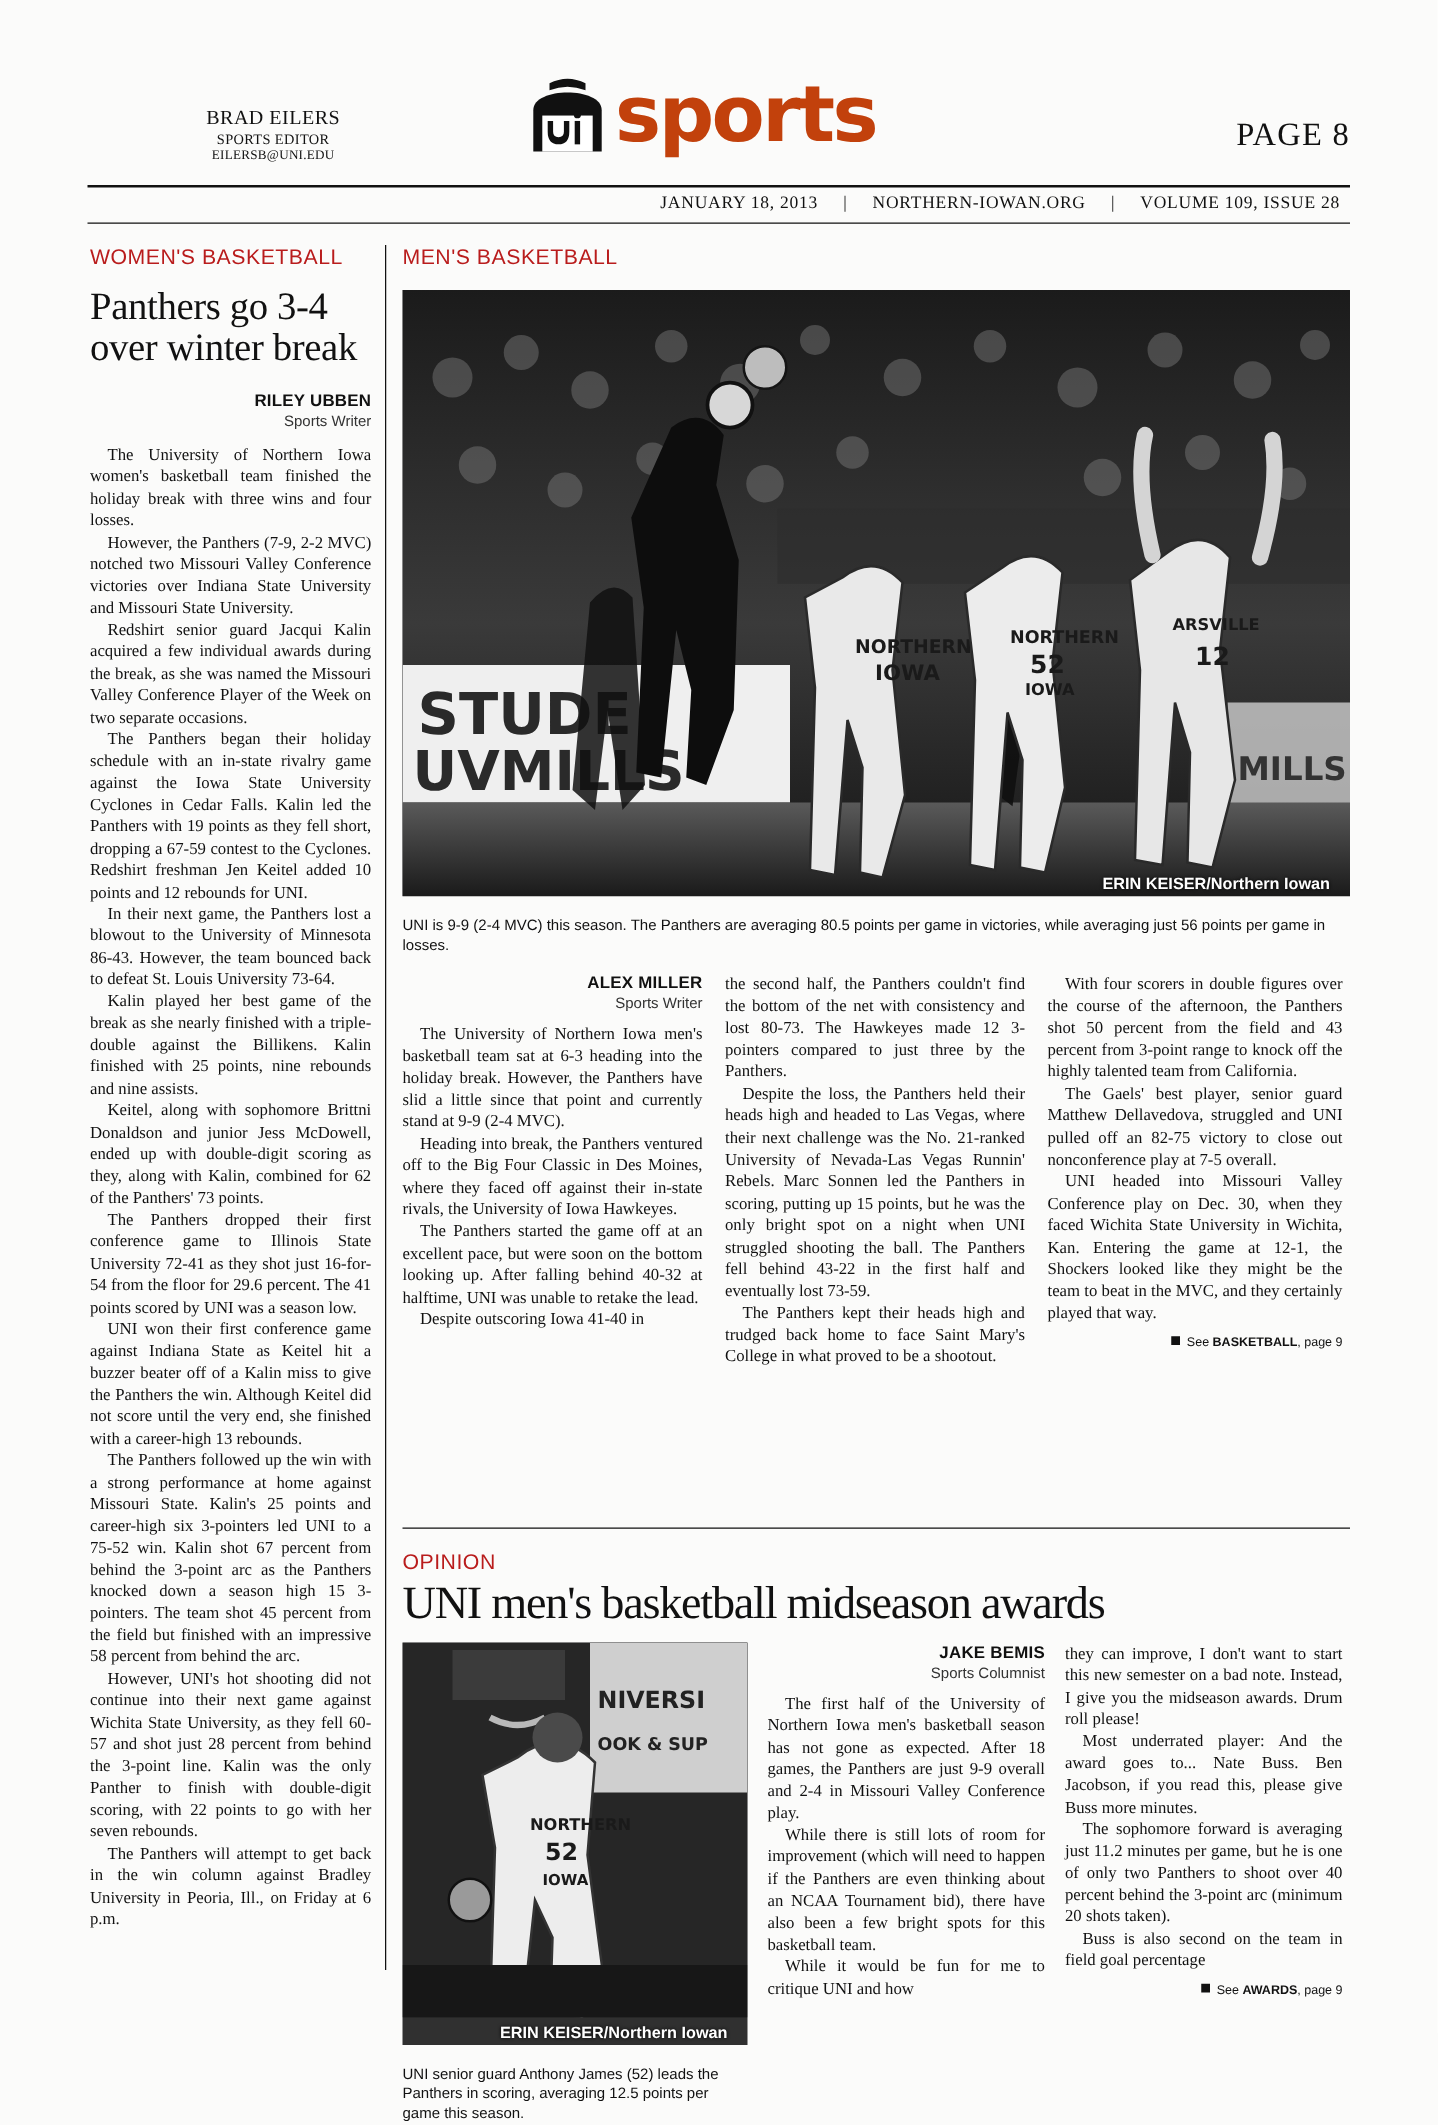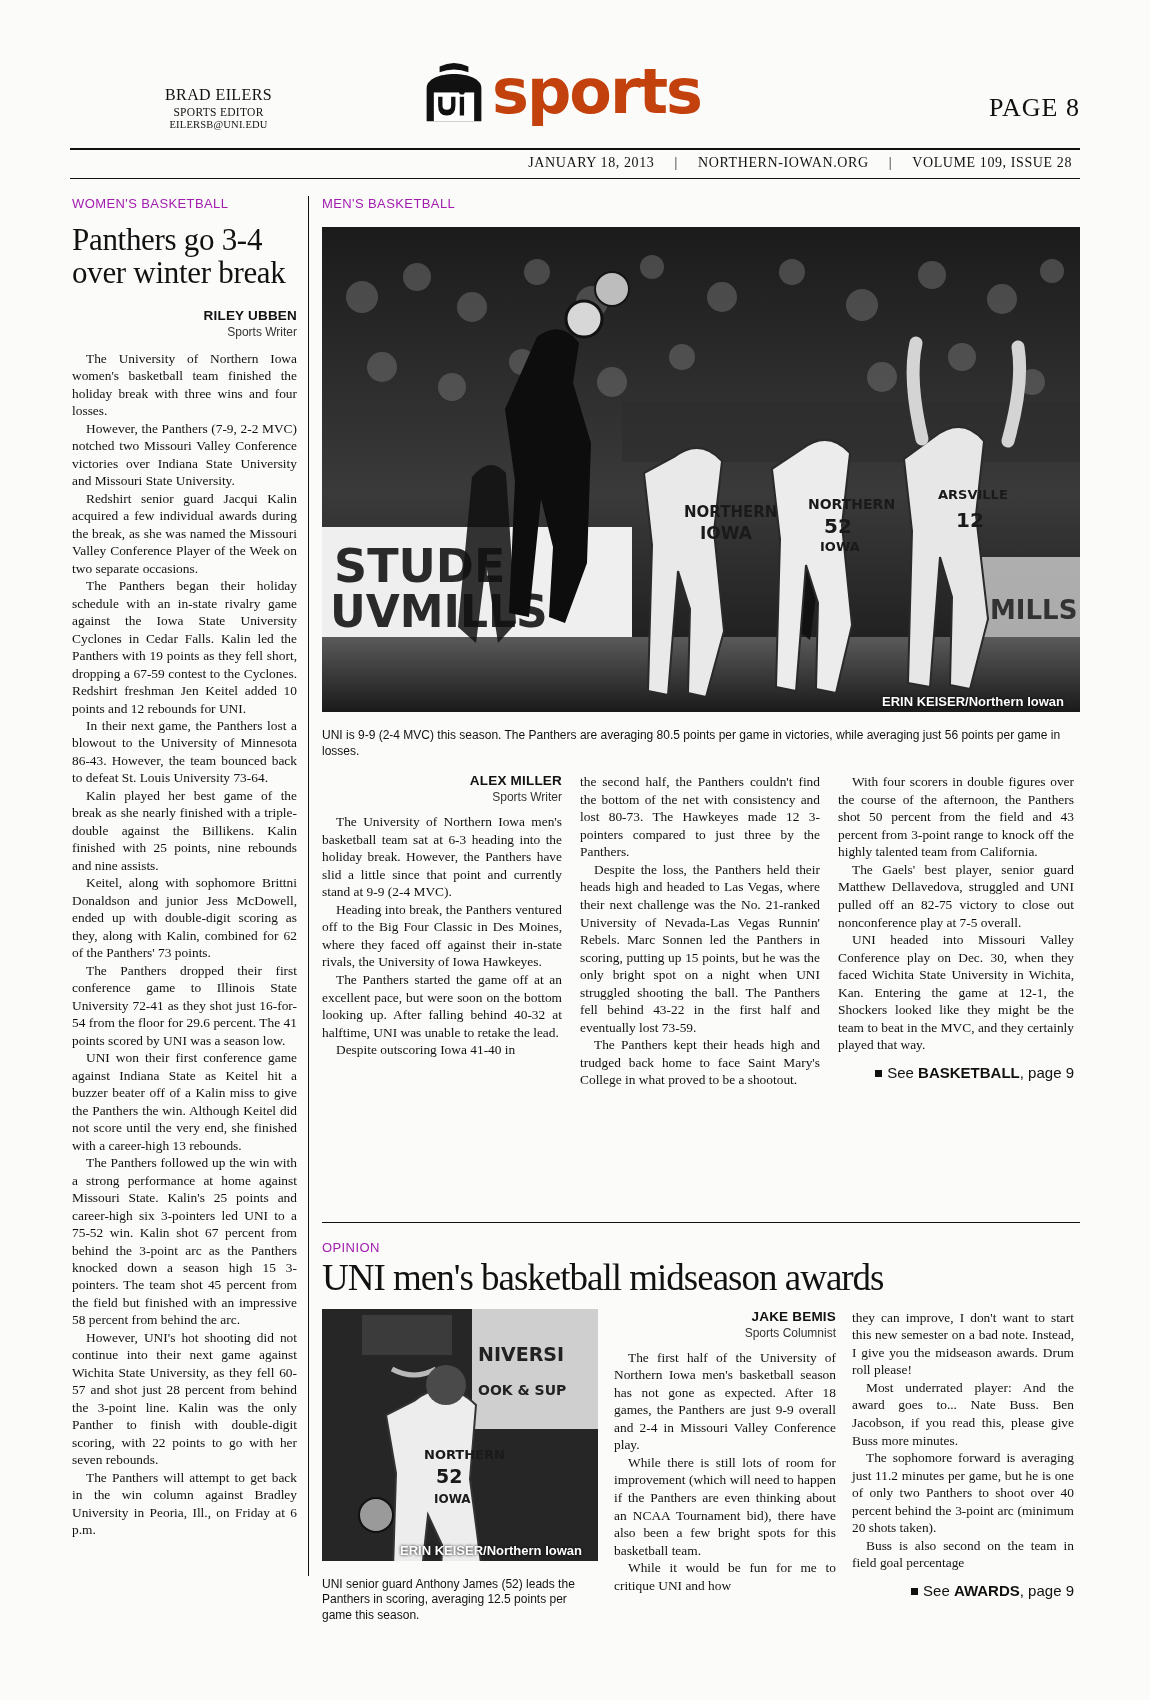--- a/index.html
+++ b/index.html
@@ -100,23 +100,23 @@
     position: absolute;
     left: 70px; top: 178px;
     width: 1010px;
     height: 1px;
     background: #111;
   }
 
   
   .kicker {
     font-family: "Liberation Sans", sans-serif;
-    font-size: 13px;
+    font-size: 17px;
     letter-spacing: 0.4px;
-    color: #a21caf;
+    color: #b91c1c;
   }
 
   
   .col-left {
     position: absolute;
     left: 72px; top: 196px;
     width: 225px;
   }
   .col-left .headline {
     font-family: "Liberation Serif", serif;
@@ -212,21 +212,21 @@
     hyphens: auto;
   }
   .author-right {
     text-align: right;
     line-height: 1.25;
     margin-bottom: 8px;
   }
   .jump {
     text-align: right;
     font-family: "Liberation Sans", sans-serif;
-    font-size: 15px;
+    font-size: 10px;
     margin-top: 10px;
   }
   .jump b { font-weight: bold; }
   .sq {
     display: inline-block;
     width: 7px; height: 7px;
     background: #111;
     margin-right: 5px;
     vertical-align: 1px;
   }
@@ -251,21 +251,21 @@
     margin-top: 4px;
     font-family: "Liberation Serif", serif;
   }
   .opinion-body {
     display: flex;
     gap: 16px;
     margin-top: 12px;
   }
   .photo-op {
     width: 276px;
-    height: 252px;
+    height: 322px;
     background: #303030;
     position: relative;
     overflow: hidden;
   }
   .op-col { width: 222px; }
   .op-col p {
     margin: 0;
     text-indent: 14px;
     font-size: 13.4px;
     line-height: 1.31;

